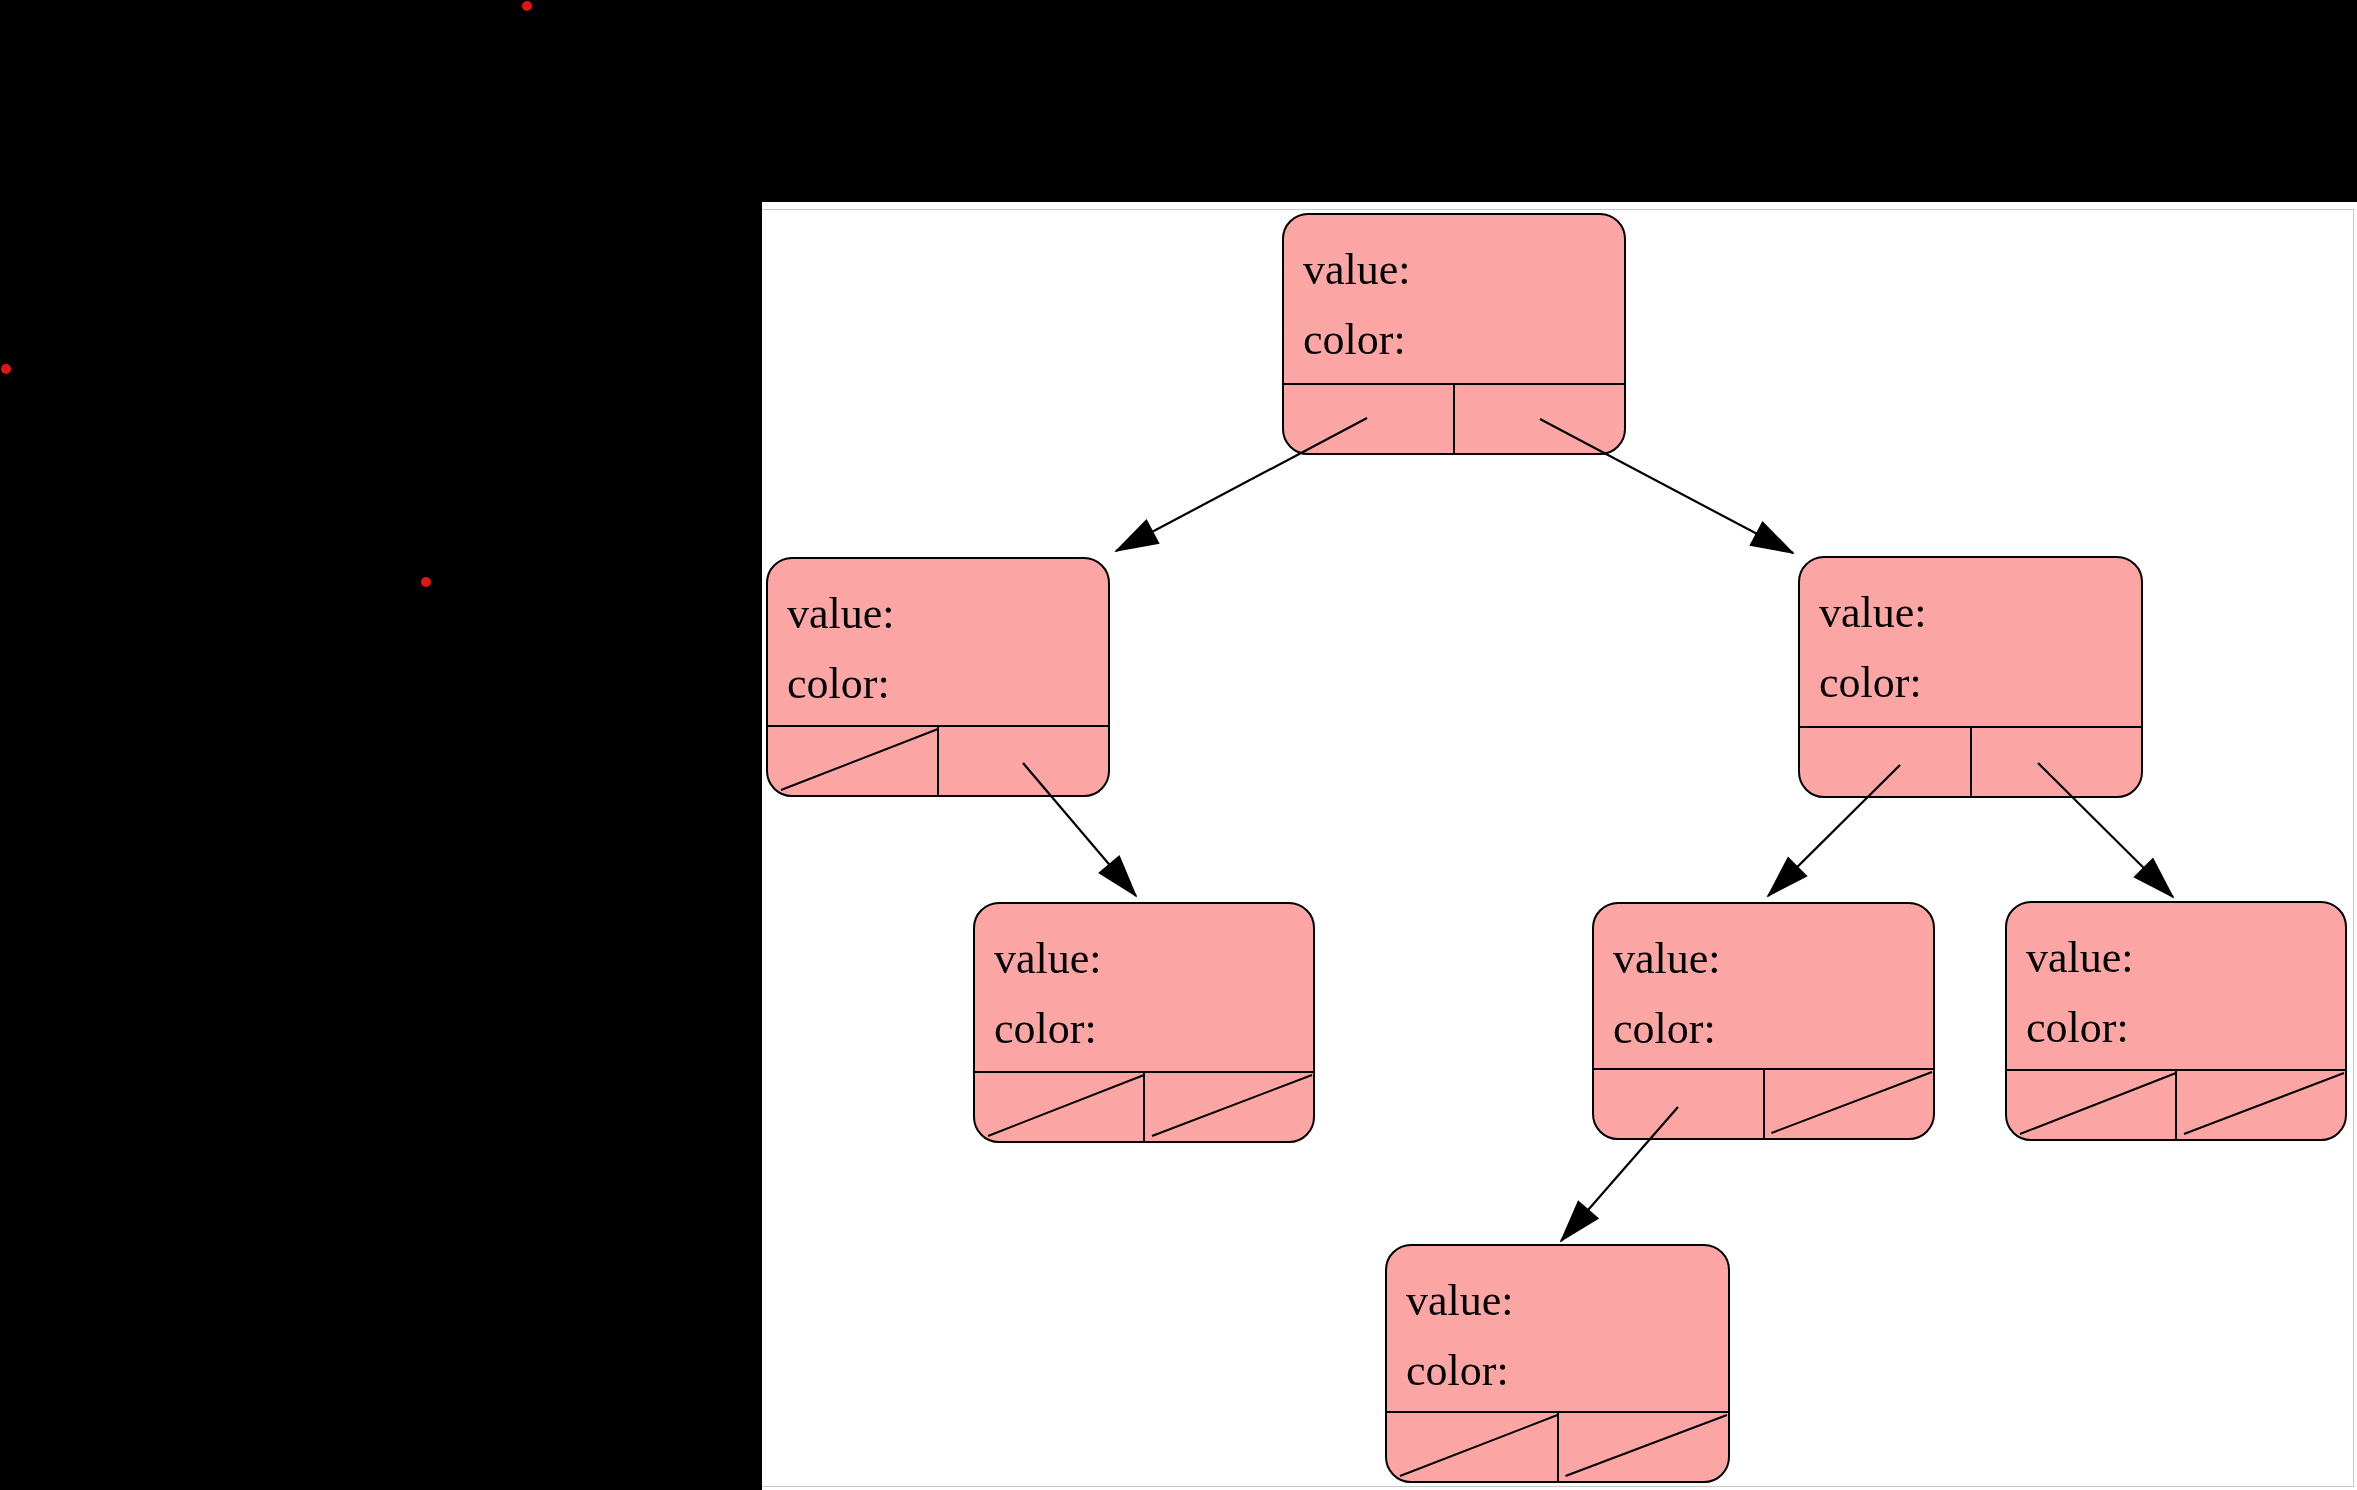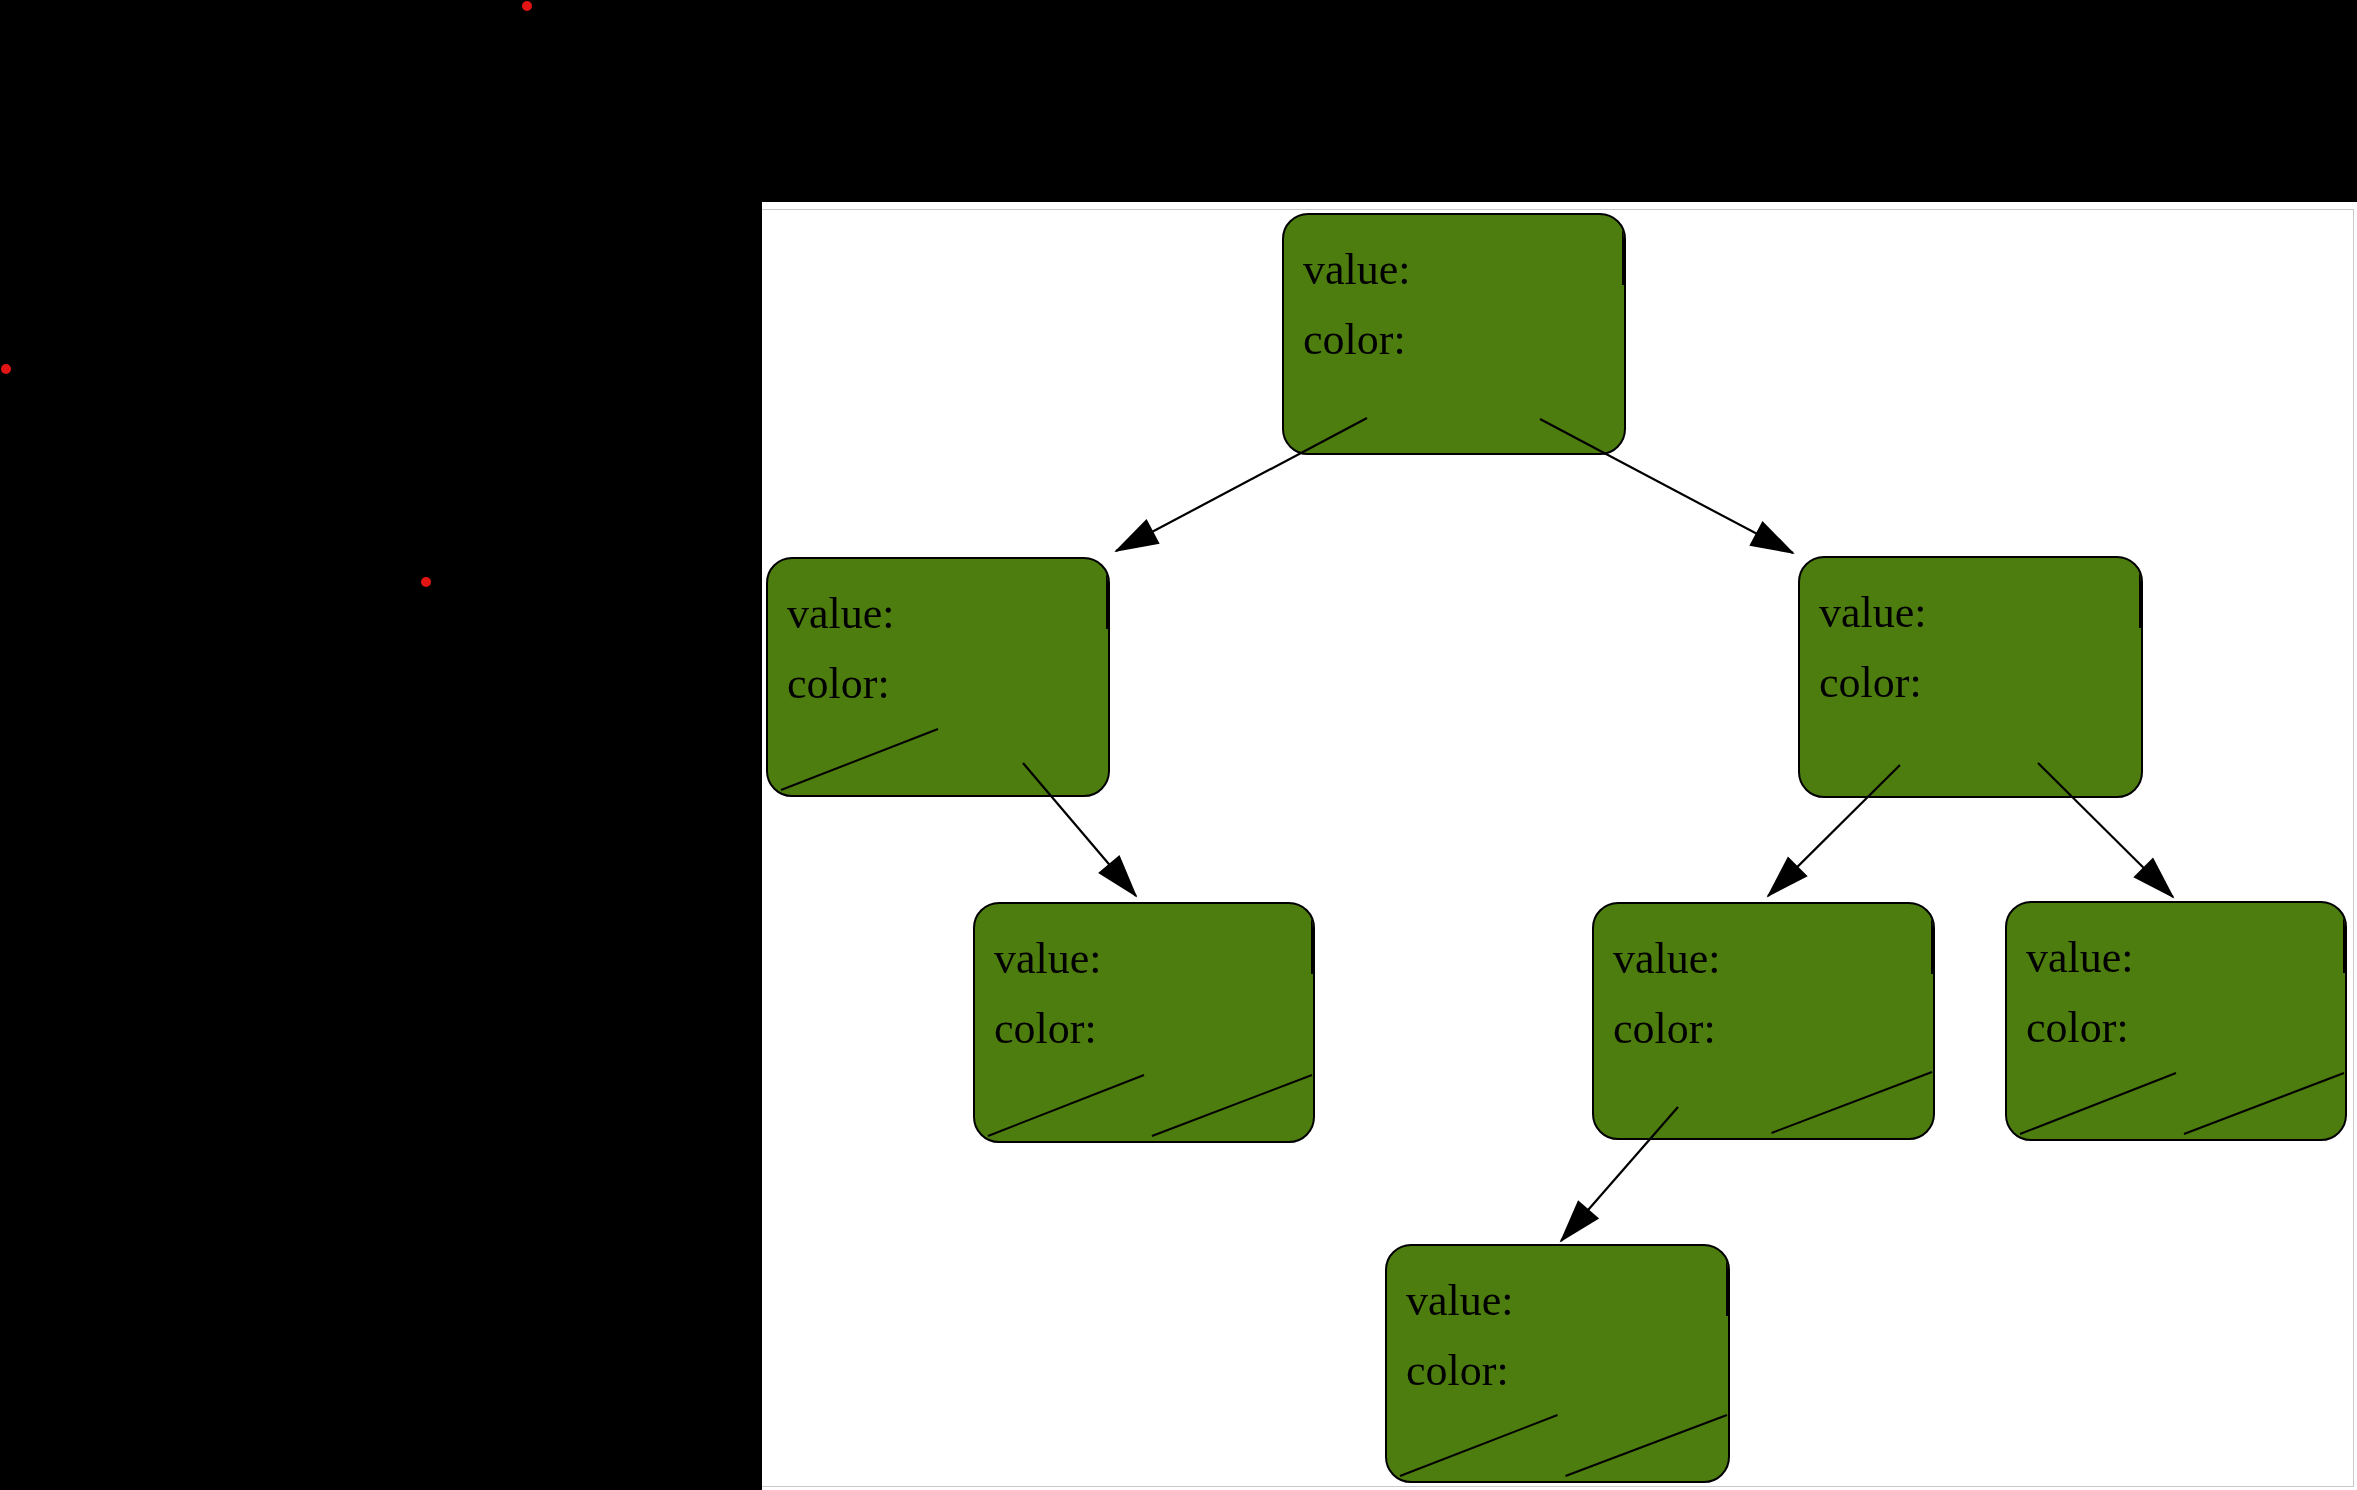--- a/index.html
+++ b/index.html
@@ -8,22 +8,22 @@
     width:2357px;height:1490px;position:relative;overflow:hidden;
     background:#000;
     font-family:"Liberation Serif","DejaVu Serif",serif;
   }
   #panel{position:absolute;background:#fff}
   .panel-frame{
     position:absolute;left:0;top:7px;right:3px;bottom:3px;
     border:1px solid #c9c9c9;border-left:none;
   }
   .node{
-    position:absolute;background:#4d7c0f;border:2px solid #000;border-radius:26px;
-    box-sizing:border-box;display:flex;overflow:hidden;
+    position:absolute;background:#fca5a5;border:2px solid #000;border-radius:26px;
+    box-sizing:border-box;display:flex;flex-direction:column;overflow:hidden;
   }
   .ntext{flex:1;padding:20px 0 0 19px}
   .nline{font-size:44px;line-height:70px;color:#000;white-space:pre}
   .nrow{flex:none;height:68px;border-top:2px solid #000;display:flex}
   .cell{flex:1}
   .cell.l{border-right:2px solid #000}
   #edges{position:absolute;left:0;top:0;pointer-events:none}
   .red-dot{position:absolute;border-radius:50%}
 </style>
 </head>

